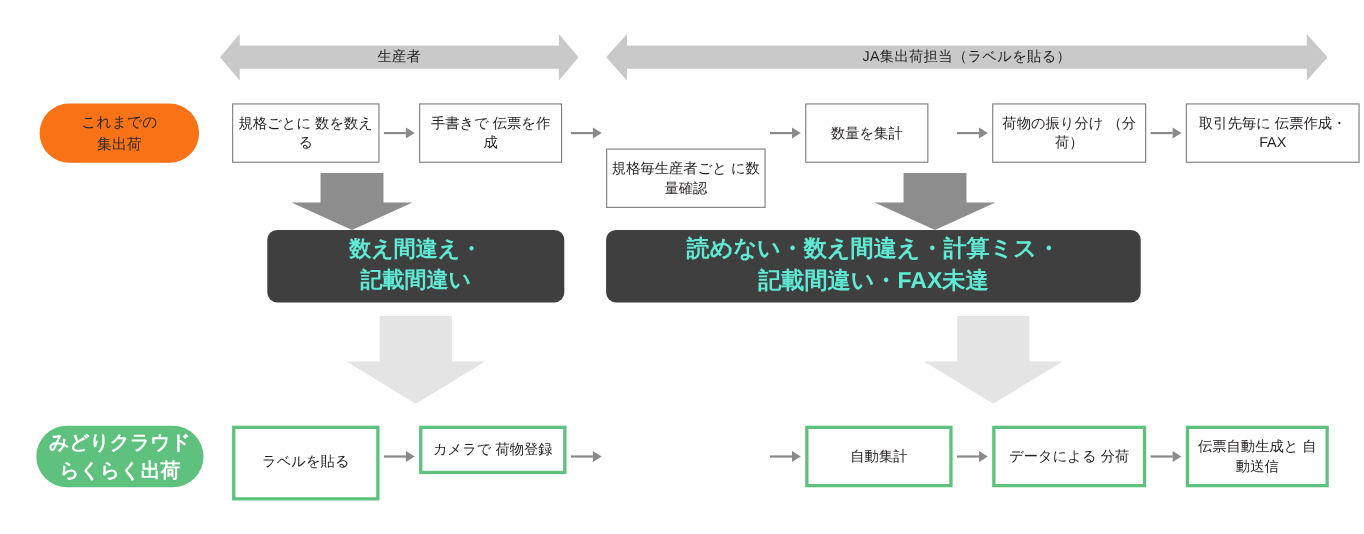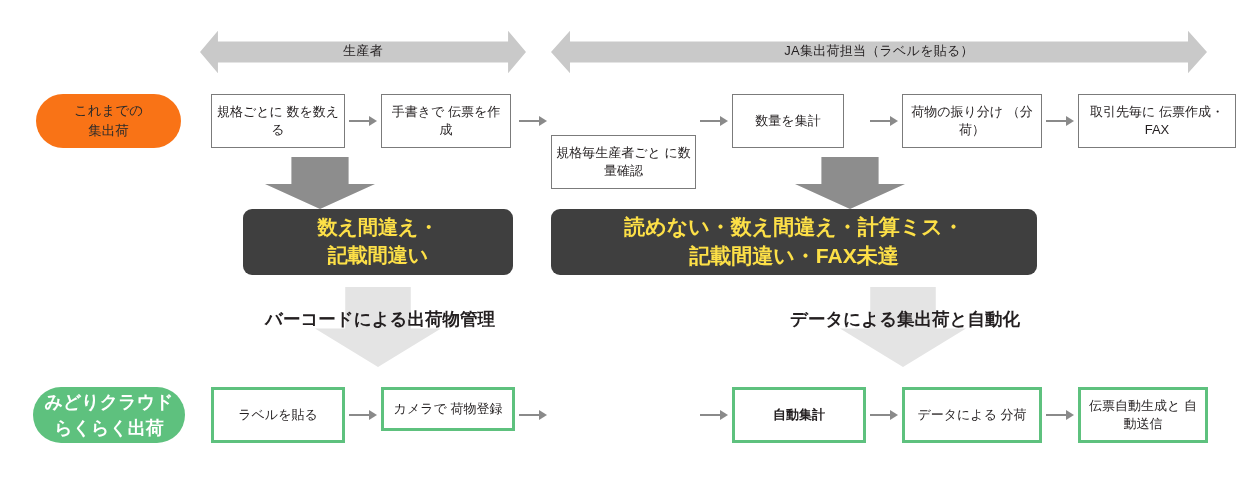--- a/index.html
+++ b/index.html
@@ -104,21 +104,21 @@
     position: absolute;
     clip-path: polygon(24% 0%, 76% 0%, 76% 52%, 100% 52%, 50% 100%, 0% 52%, 24% 52%);
   }
   .bigarrow.dark  { background: #8d8d8d; }
   .bigarrow.light { background: #e4e4e4; }
 
   
   .banner {
     position: absolute;
     background: #3f3f3f;
-    color: #fde047;
+    color: #5eead4;
     border-radius: 9px;
     display: flex;
     flex-direction: column;
     align-items: center;
     justify-content: center;
     text-align: center;
     font-weight: bold;
     line-height: 1.38;
   }
   .banner.small { font-size: 20px; }
@@ -224,35 +224,29 @@
     <span>数え間違え・</span>
     <span>記載間違い</span>
   </div>
 
   <div class="banner large" style="left:551px; top:209px; width:486px; height:66px;">
     <span>読めない・数え間違え・計算ミス・</span>
     <span>記載間違い・FAX未達</span>
   </div>
 
   <div class="bigarrow light" style="left:315px; top:287px; width:126px; height:80px;"></div>
-  <div class="solution" style="left:218px; top:306px; width:324px; height:26px;">
-    <span>バーコードによる出荷物管理</span>
-  </div>
 
   <div class="bigarrow light" style="left:840px; top:287px; width:126px; height:80px;"></div>
-  <div class="solution" style="left:743px; top:306px; width:324px; height:26px;">
-    <span>データによる集出荷と自動化</span>
-  </div>
 
   <div class="pill pill-green" style="left:33px; top:387px; width:152px; height:56px;">
     <span>みどりクラウド</span>
     <span>らくらく出荷</span>
   </div>
 
-  <div class="pbox green" style="left:211px; top:387px; width:134px; height:56px;">
+  <div class="pbox green" style="left:211px; top:387px; width:134px; height:68px;font-family:Liberation Mono, monospace;">
     <span class="pbox-text">
       <span>ラベルを貼る</span>
     </span>
   </div>
   <div class="connector" style="left:349px; top:410px; width:28px;">
     <div class="shaft"></div>
     <div class="head"></div>
   </div>
 
   <div class="pbox green" style="left:381px; top:387px; width:134px; height:44px;">
@@ -264,21 +258,21 @@
   <div class="connector" style="left:519px; top:410px; width:28px;">
     <div class="shaft"></div>
     <div class="head"></div>
   </div>
 
   <div class="connector" style="left:700px; top:410px; width:28px;">
     <div class="shaft"></div>
     <div class="head"></div>
   </div>
 
-  <div class="pbox green" style="left:732px; top:387px; width:134px; height:56px;font-weight:bold;">
+  <div class="pbox green" style="left:732px; top:387px; width:134px; height:56px;">
     <span class="pbox-text">
       <span>自動集計</span>
     </span>
   </div>
   <div class="connector" style="left:870px; top:410px; width:28px;">
     <div class="shaft"></div>
     <div class="head"></div>
   </div>
 
   <div class="pbox green" style="left:902px; top:387px; width:140px; height:56px;">

